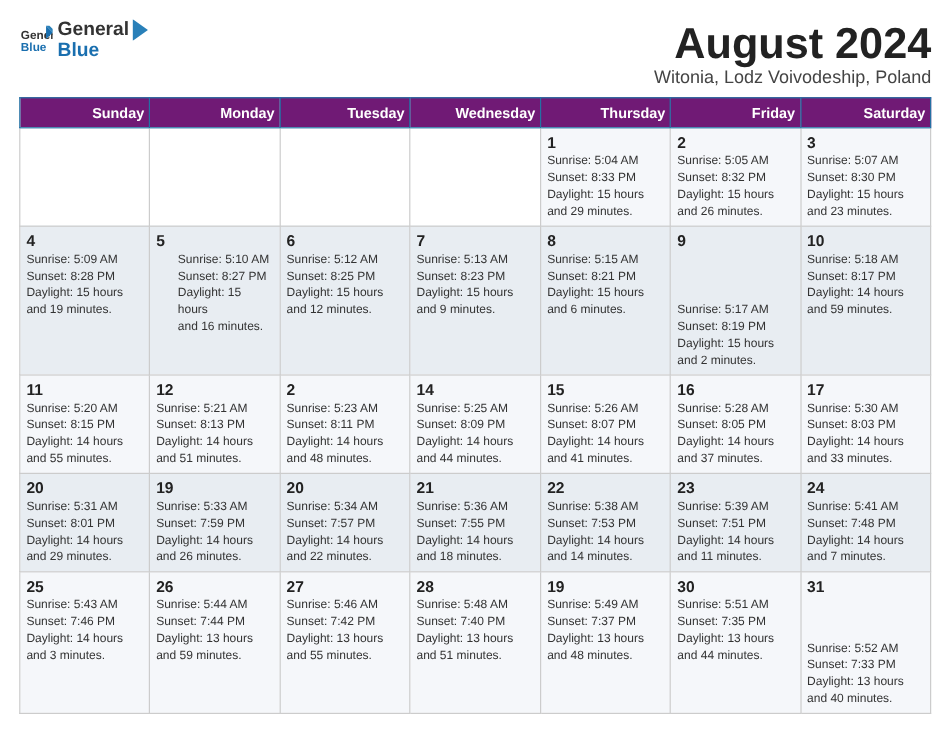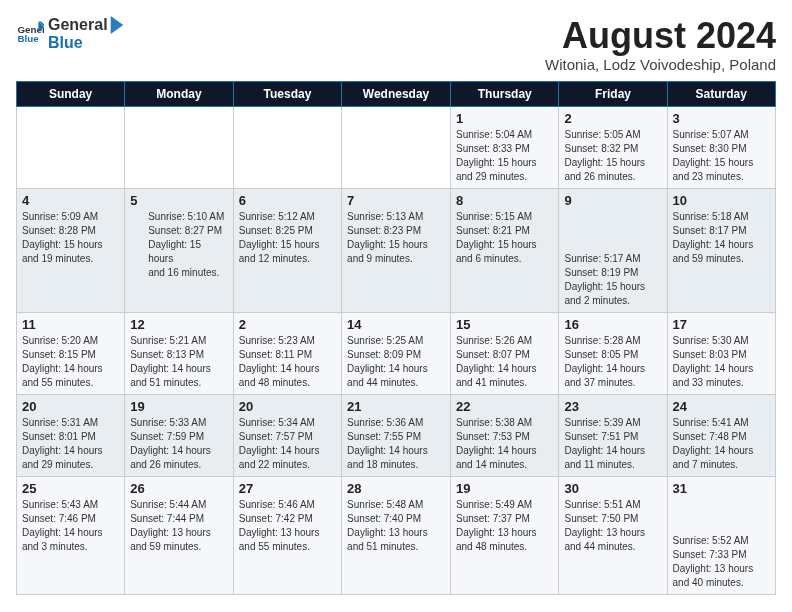--- a/index.html
+++ b/index.html
@@ -36,26 +36,26 @@
     }
     .location {
       font-size: 15px;
       color: #444;
     }
     .calendar {
       width: 100%;
       border-collapse: collapse;
     }
     .calendar thead th {
-      background-color: #0f172a;
+      background-color: #701a75;
       color: #fff;
       font-size: 12px;
       font-weight: bold;
       padding: 5px 4px;
-      text-align: center;
+      text-align: right;
       border: 1px solid #2471a3;
     }
     .calendar tbody td {
       border: 1px solid #ccc;
       vertical-align: top;
       padding: 4px 5px;
       font-size: 10px;
       color: #333;
       width: 110px;
       min-height: 80px;
@@ -336,21 +336,21 @@
         <td>
           <span class="day-number">19</span>
           <div class="cell-content" style="white-space: pre-line;">Sunrise: 5:49 AM
 Sunset: 7:37 PM
 Daylight: 13 hours
 and 48 minutes.</div>
         </td>
         <td>
           <span class="day-number">30</span>
           <div class="cell-content" style="white-space: pre-line;">Sunrise: 5:51 AM
-Sunset: 7:50 PM
+Sunset: 7:35 PM
 Daylight: 13 hours
 and 44 minutes.</div>
         </td>
         <td>
           <span class="day-number">31</span>
           <div class="cell-content" style="white-space: pre-line; margin-top: 38px;">Sunrise: 5:52 AM
 Sunset: 7:33 PM
 Daylight: 13 hours
 and 40 minutes.</div>
         </td>

